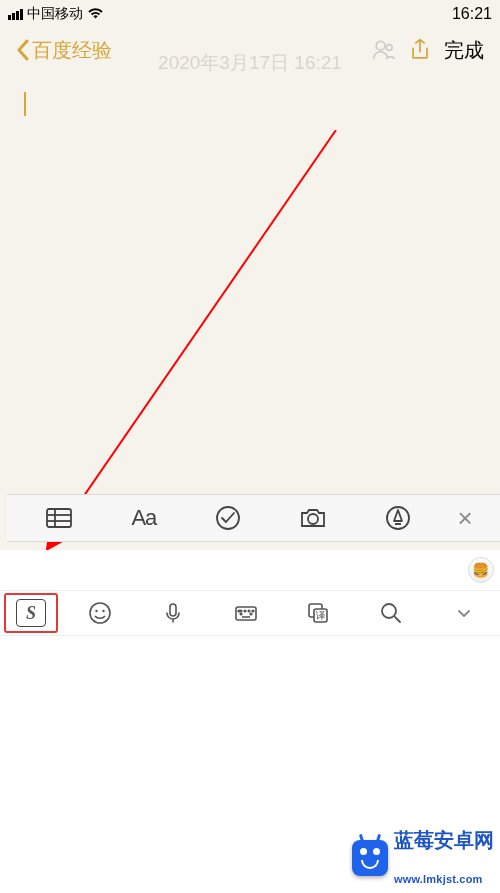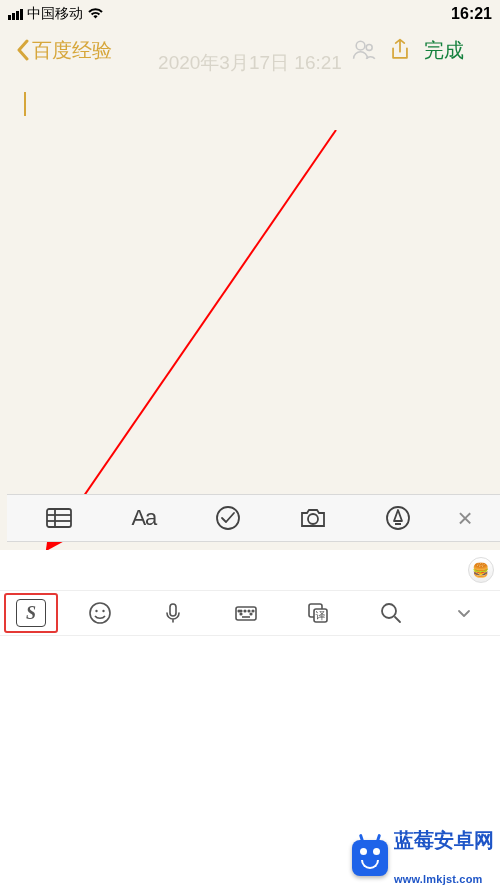--- a/index.html
+++ b/index.html
@@ -8,21 +8,21 @@
     font-family: -apple-system, "Helvetica Neue", Arial, sans-serif;
     background: #f6f3ec;
     position: relative; overflow: hidden;
   }
   
   .statusbar {
     height: 26px; display: flex; align-items: center; padding: 2px 8px 0;
     font-size: 15px; font-weight: 600; color: #000; gap: 8px;
   }
   .sb-left, .sb-right { display: flex; align-items: center; gap: 4px; flex: 1; }
-  .sb-center { flex: 0 0 auto; font-size: 16px; font-weight: 700; }
+  .sb-center { flex: 0 0 auto; font-size: 16px; font-weight: 400; }
   .sb-right { justify-content: flex-end; }
   .sb-carrier { font-size: 14px; font-weight: 500; }
   .bars { display: inline-flex; gap: 1px; align-items: flex-end; }
   .bars i { width: 3px; background: #000; display: block; }
   .bars i:nth-child(1){height:5px}.bars i:nth-child(2){height:7px}
   .bars i:nth-child(3){height:9px}.bars i:nth-child(4){height:11px}
   .wifi-ic svg { width: 17px; height: 13px; }
   .alarm-ic svg, .lock-ic svg { width: 14px; height: 14px; fill:#000; }
   .battery { display:flex; align-items:center; gap:2px; }
   .bat-body { width: 26px; height: 12px; border:1px solid #000; border-radius:3px; position:relative; }
@@ -32,21 +32,21 @@
 
   
   .navbar { height: 48px; display:flex; align-items:center; padding: 0 16px; }
   .back { display:flex; align-items:center; color:#d6a63a; font-size:20px; font-weight:500; }
   .back svg{width:14px;height:22px;margin-right:2px;}
   .spacer{flex:1;}
   .nav-ic { width:36px; display:flex; align-items:center; justify-content:center; }
   .nav-ic svg{width:26px;height:26px;}
   .collab svg path, .collab svg circle{stroke:#c9c9c9;}
   .share svg path{stroke:#d6a63a;}
-  .done{color:#15803d;font-size:20px;margin-left:6px;margin-right:20px;}
+  .done{color:#000000;font-size:20px;margin-left:6px;margin-right:0;}
 
   
   .note-meta{position:absolute;top:50px;left:0;right:0;text-align:center;color:#d8d4c9;font-size:19px;}
 
   
   .editor{position:relative;height:420px;padding:18px 24px;}
   .cursor{display:inline-block;width:2px;height:24px;background:#d6a63a;vertical-align:middle;}
 
   
   .anno-line{position:absolute;left:36px;top:130px;width:310px;height:420px;pointer-events:none;}

